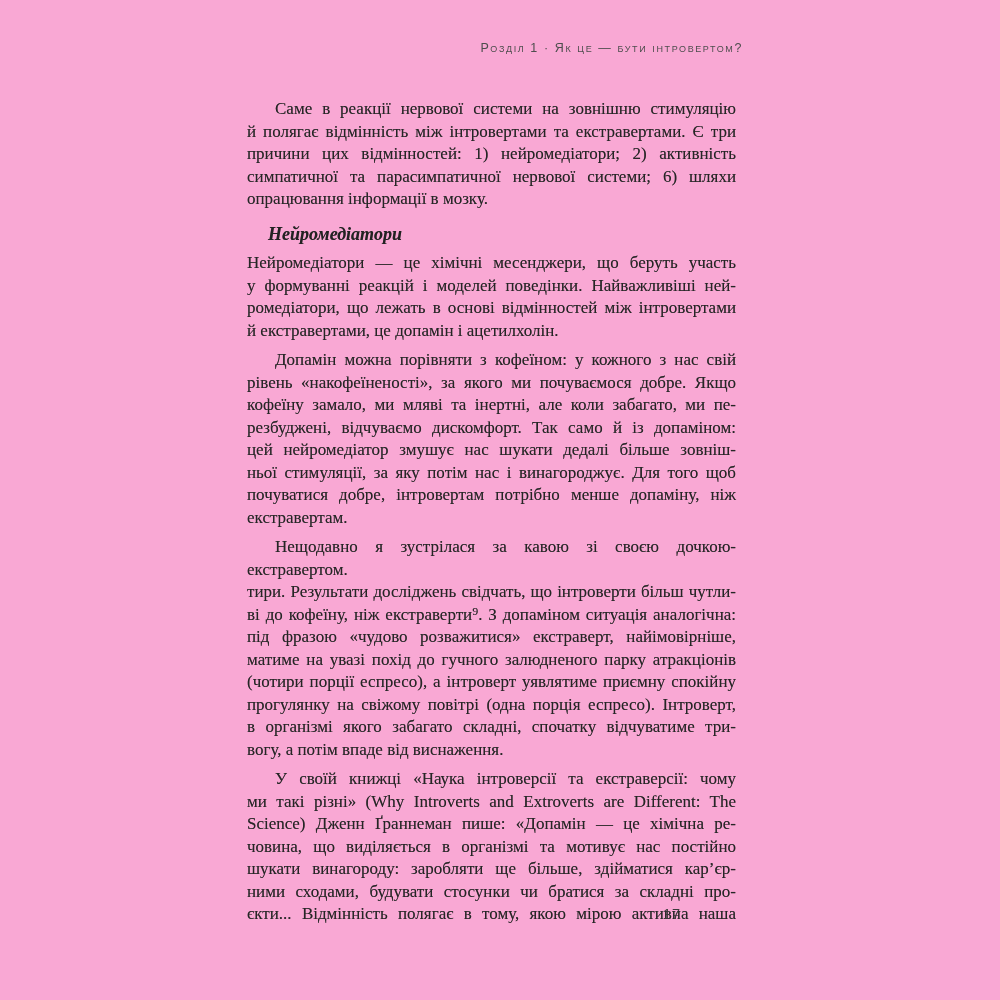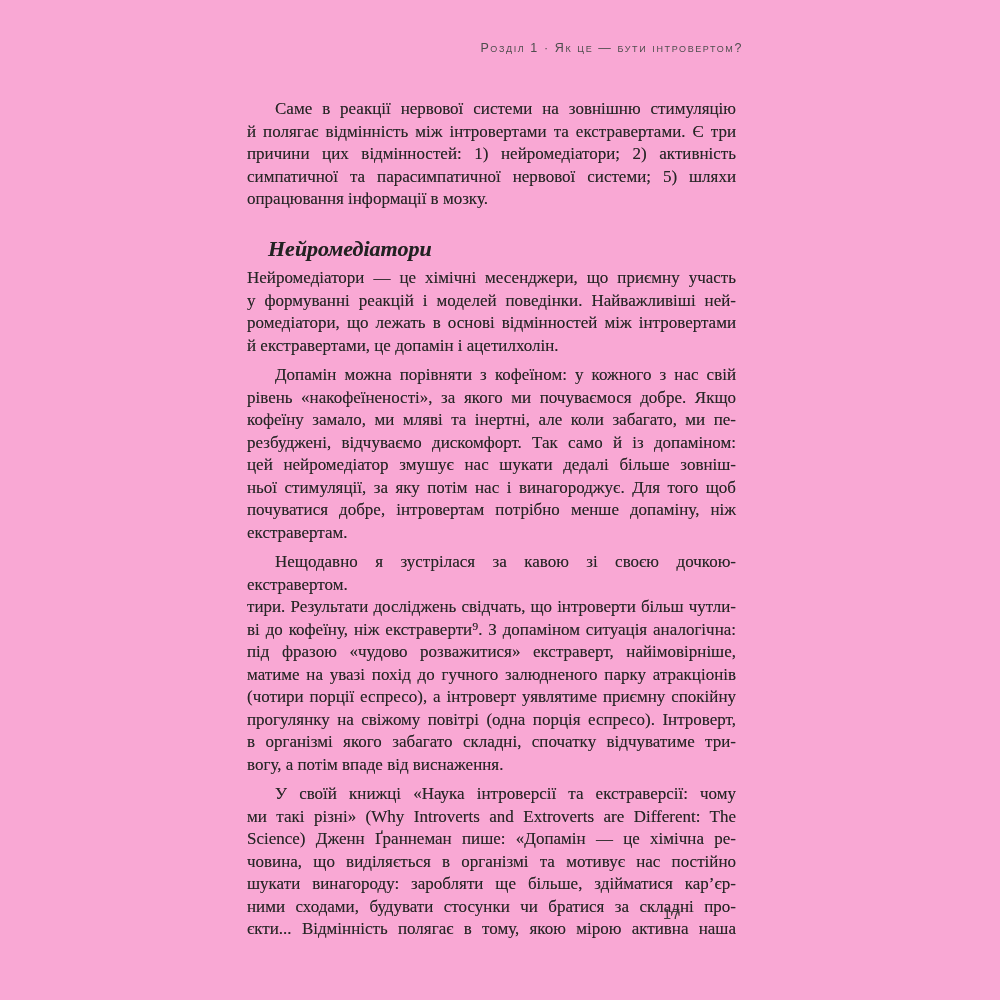--- a/index.html
+++ b/index.html
@@ -45,24 +45,24 @@
   }
   .line.last-line {
     text-align-last: left;
   }
   .para.indent .line:first-child {
     text-indent: 28px;
   }
   .section-heading {
     font-weight: bold;
     font-style: italic;
-    font-size: 22px;
+    font-size: 18px;
     line-height: 22.5px;
     text-indent: 28px;
-    margin-top: 27px;
+    margin-top: 12px;
     margin-bottom: 3px;
     color: #222222;
   }
   .page-number {
     position: absolute;
     top: 906px;
     left: 663px;
     width: 40px;
     font-family: "Liberation Sans", "DejaVu Sans", sans-serif;
     font-size: 14.5px;
@@ -74,26 +74,26 @@
 <body>
 
 <div class="book-page">
   <div class="running-header">Розділ 1 · Як це — бути інтровертом?</div>
 
   <div class="text-flow">
       <div class="para indent">
         <div class="line">Саме в реакції нервової системи на зовнішню стимуляцію</div>
         <div class="line">й полягає відмінність між інтровертами та екстравертами. Є три</div>
         <div class="line">причини цих відмінностей: 1) нейромедіатори; 2) активність</div>
-        <div class="line">симпатичної та парасимпатичної нервової системи; 5) шляхи</div>
+        <div class="line">симпатичної та парасимпатичної нервової системи; 6) шляхи</div>
         <div class="line last-line">опрацювання інформації в мозку.</div>
       </div>
       <div class="section-heading">Нейромедіатори</div>
       <div class="para">
-        <div class="line">Нейромедіатори — це хімічні месенджери, що приємну участь</div>
+        <div class="line">Нейромедіатори — це хімічні месенджери, що беруть участь</div>
         <div class="line">у формуванні реакцій і моделей поведінки. Найважливіші ней-</div>
         <div class="line">ромедіатори, що лежать в основі відмінностей між інтровертами</div>
         <div class="line last-line">й екстравертами, це допамін і ацетилхолін.</div>
       </div>
       <div class="para indent">
         <div class="line">Допамін можна порівняти з кофеїном: у кожного з нас свій</div>
         <div class="line">рівень «накофеїненості», за якого ми почуваємося добре. Якщо</div>
         <div class="line">кофеїну замало, ми мляві та інертні, але коли забагато, ми пе-</div>
         <div class="line">резбуджені, відчуваємо дискомфорт. Так само й із допаміном:</div>
         <div class="line">цей нейромедіатор змушує нас шукати дедалі більше зовніш-</div>

